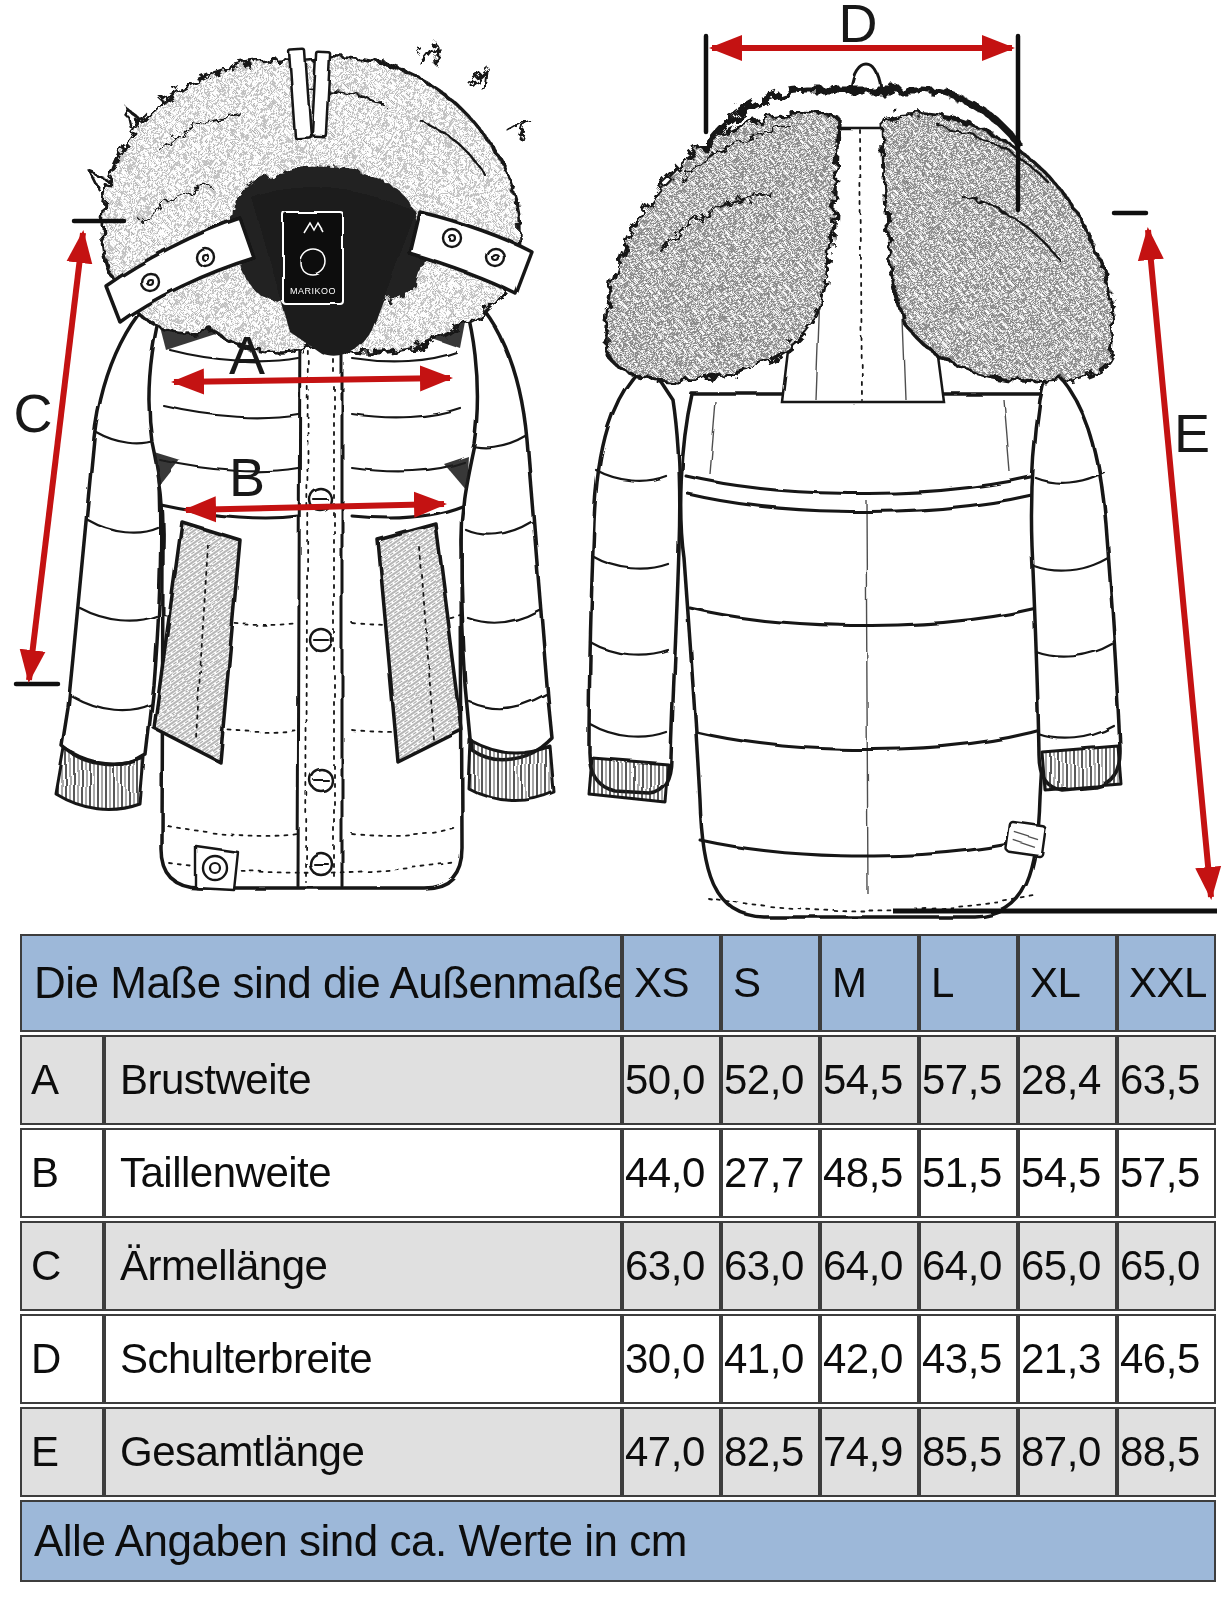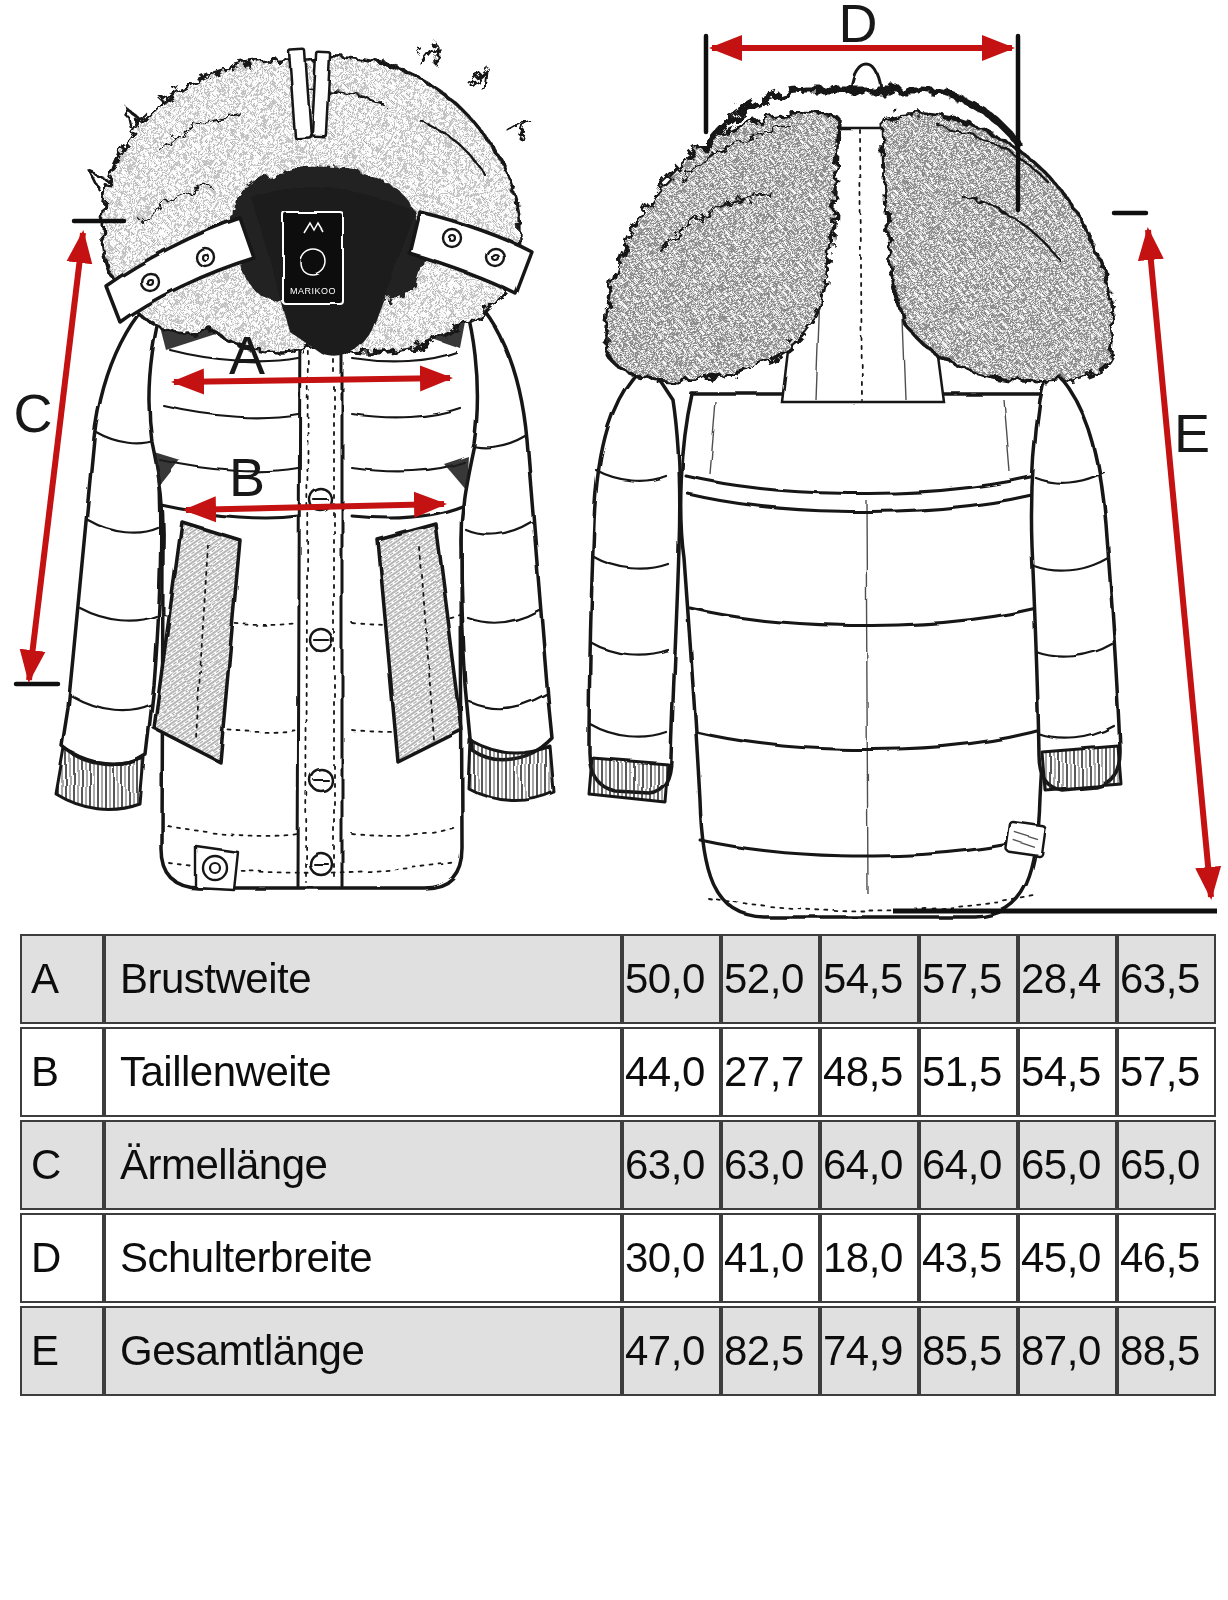--- a/index.html
+++ b/index.html
@@ -232,20 +232,29 @@
     <col style="width:84px">
         <col style="width:518px">
     <col style="width:99px">
         <col style="width:99px">
         <col style="width:99px">
     <col style="width:99px">
         <col style="width:99px">
         <col style="width:99px">
   </colgroup>
   <tbody>
+  <tr class="hd">
+    <td colspan="2" class="hd-label">Die Maße sind die Außenmaße</td>
+    <td class="hd-size">XS</td>
+    <td class="hd-size">S</td>
+    <td class="hd-size">M</td>
+    <td class="hd-size">L</td>
+    <td class="hd-size">XL</td>
+    <td class="hd-size">XXL</td>
+  </tr>
   <tr class="r g">
     <td class="key">A</td>
     <td class="nm">Brustweite</td>
     <td class="v">50,0</td>
     <td class="v">52,0</td>
     <td class="v">54,5</td>
     <td class="v">57,5</td>
     <td class="v">28,4</td>
     <td class="v">63,5</td>
   </tr>
@@ -267,31 +276,34 @@
     <td class="v">64,0</td>
     <td class="v">64,0</td>
     <td class="v">65,0</td>
     <td class="v">65,0</td>
   </tr>
   <tr class="r w">
     <td class="key">D</td>
     <td class="nm">Schulterbreite</td>
     <td class="v">30,0</td>
     <td class="v">41,0</td>
-    <td class="v">18,0</td>
+    <td class="v">42,0</td>
     <td class="v">43,5</td>
-    <td class="v">45,0</td>
+    <td class="v">21,3</td>
     <td class="v">46,5</td>
   </tr>
   <tr class="r g">
     <td class="key">E</td>
     <td class="nm">Gesamtlänge</td>
     <td class="v">47,0</td>
     <td class="v">82,5</td>
     <td class="v">74,9</td>
     <td class="v">85,5</td>
     <td class="v">87,0</td>
     <td class="v">88,5</td>
   </tr>
+  <tr class="ft">
+    <td colspan="8">Alle Angaben sind ca. Werte in cm</td>
+  </tr>
   </tbody>
 </table>
 
 </div>
 
 </body></html>

